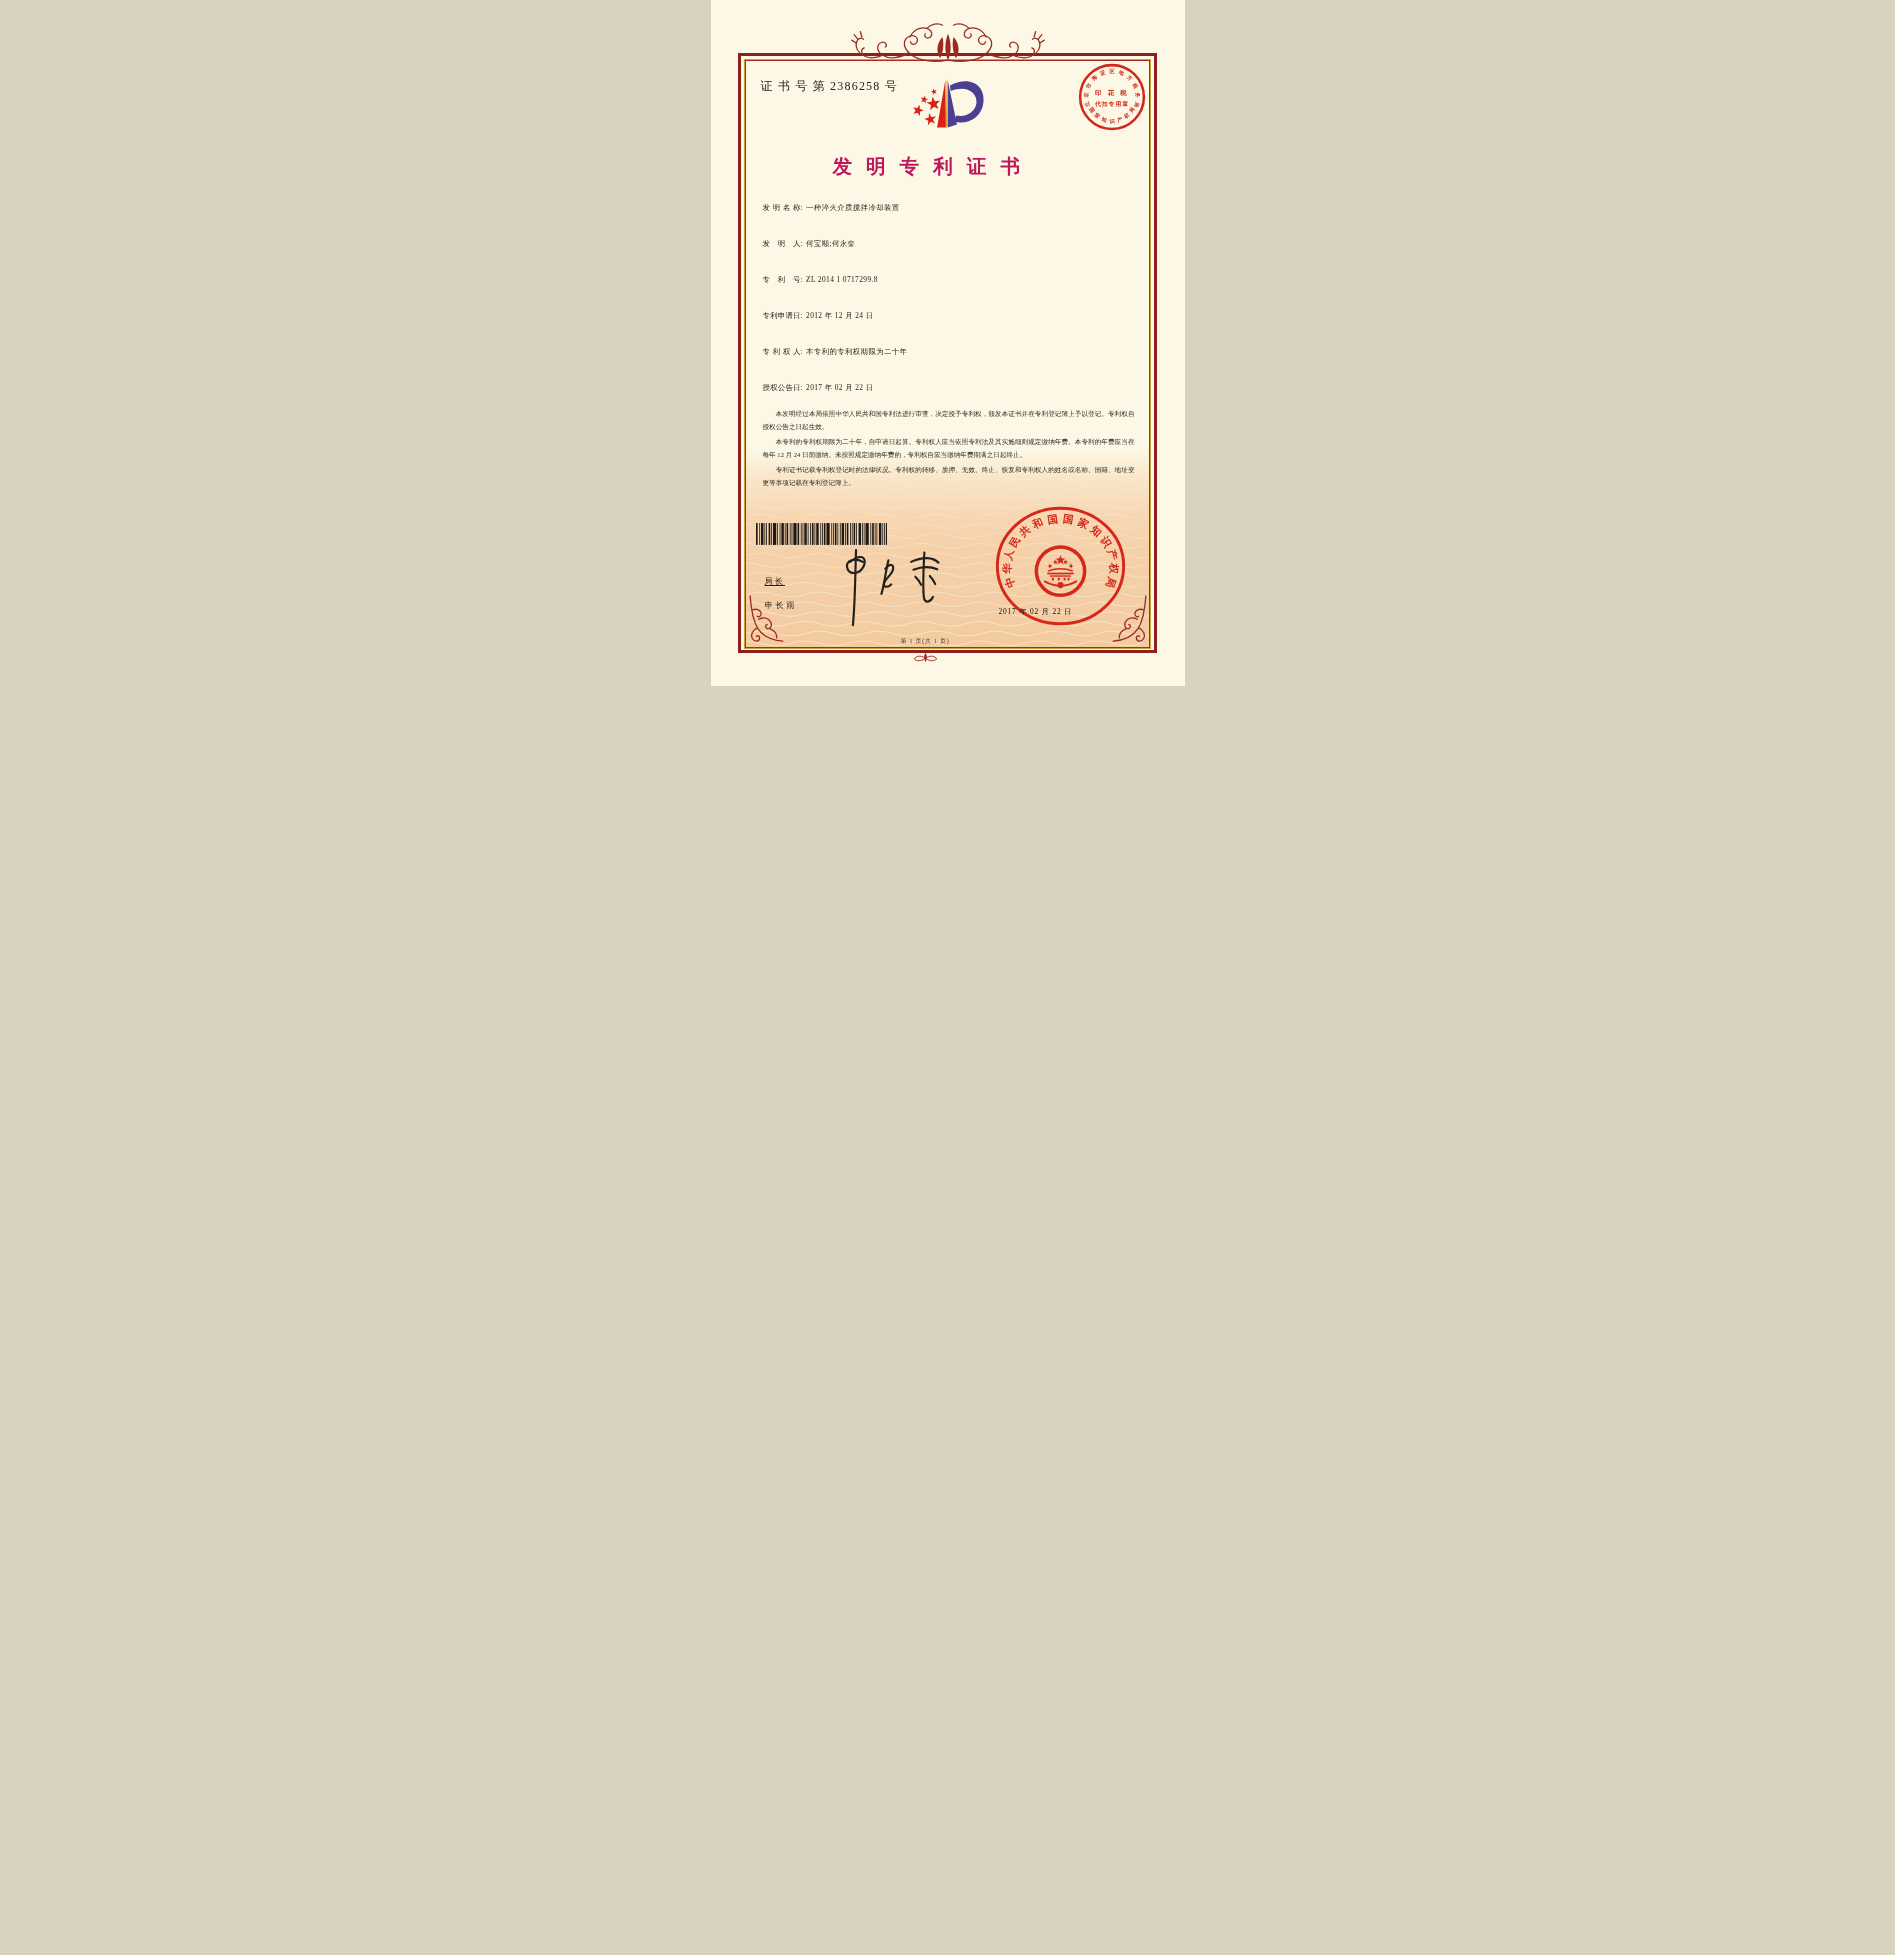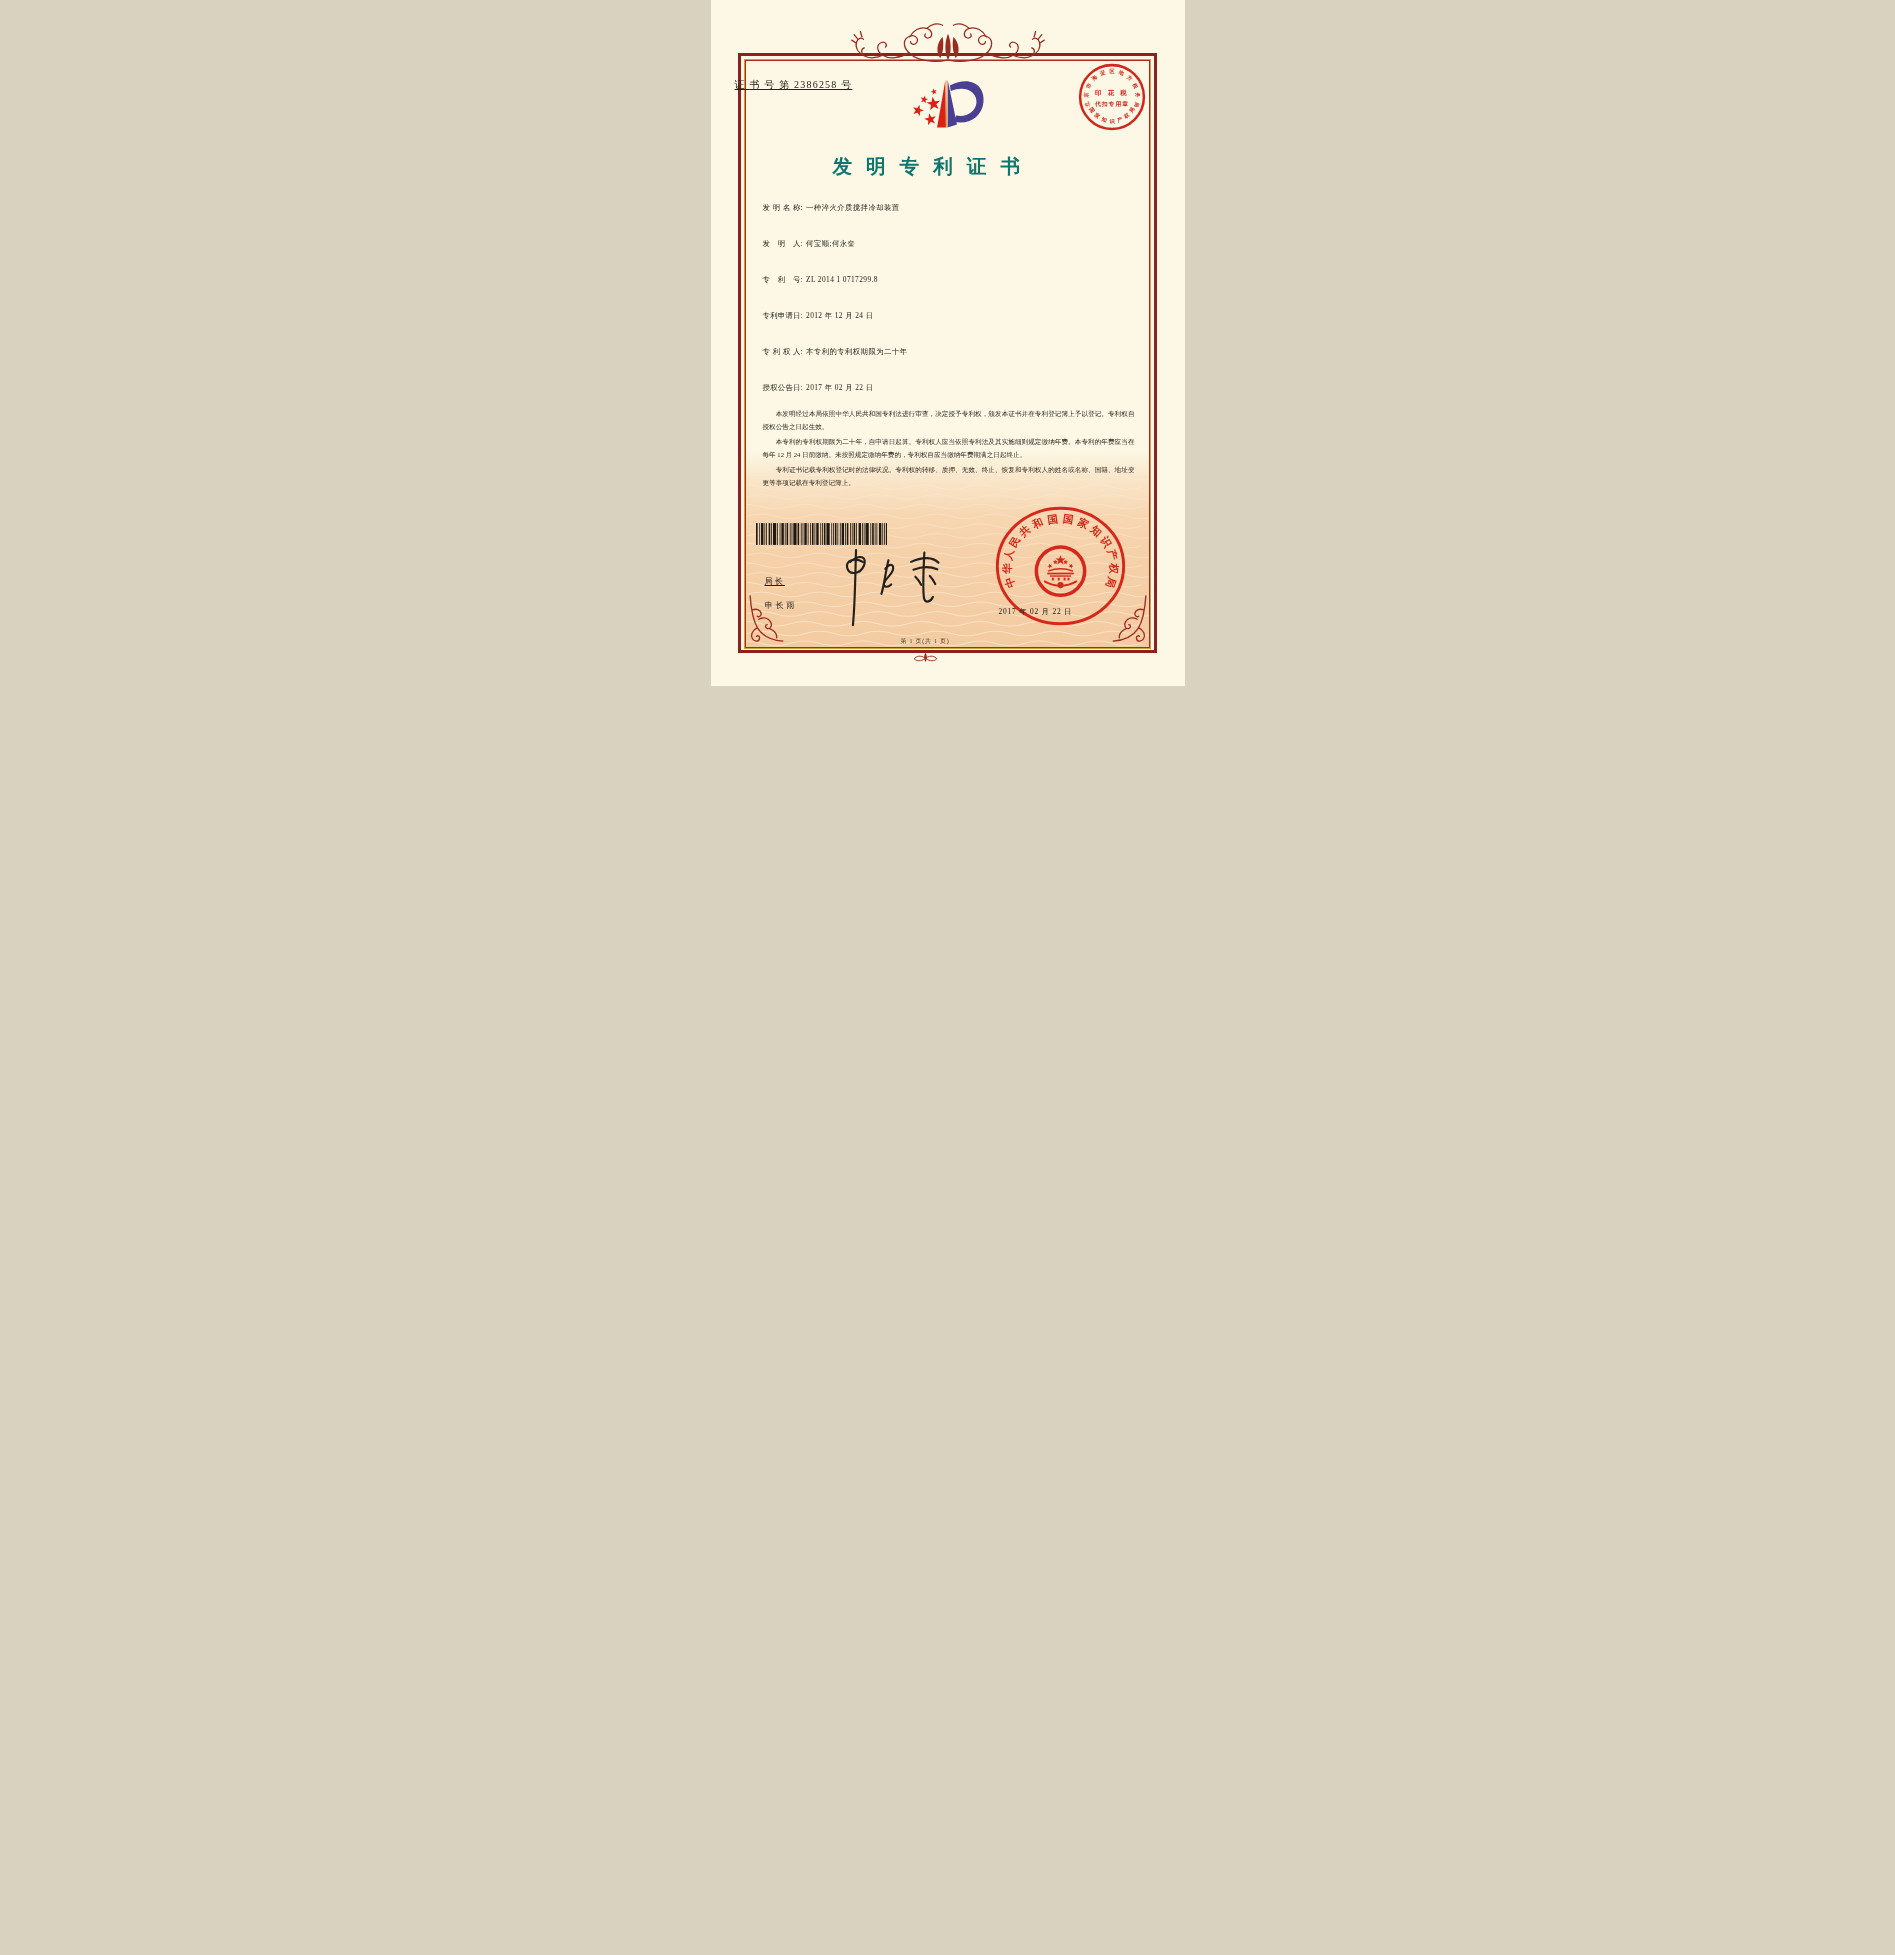--- a/index.html
+++ b/index.html
@@ -16,26 +16,26 @@
     background:linear-gradient(180deg, rgba(246,208,168,0) 0%, rgba(246,208,168,.45) 14%,
                rgba(246,208,168,.85) 34%, #f5d0a8 55%, #f3cba1 100%);}
   .peach svg{position:absolute;left:0;top:0;}
   
   .crest{position:absolute;left:139px;top:19px;z-index:6;}
   .corner-fl{position:absolute;z-index:6;}
   .fl-left{left:36px;top:594px;}
   .fl-right{left:399px;top:594px;}
   .bottom-orn{position:absolute;left:201px;top:652px;z-index:6;}
   
-  .cert-no{position:absolute;left:24px;top:78px;font-size:10px;letter-spacing:1.2px;
-    color:#26221c;z-index:10;text-decoration:underline;}
+  .cert-no{position:absolute;left:50px;top:78px;font-size:12px;letter-spacing:1.2px;
+    color:#26221c;z-index:10;}
   .logo{position:absolute;left:196px;top:66px;z-index:10;}
   .tax-stamp{position:absolute;left:366px;top:62px;z-index:10;}
   .title{position:absolute;left:0;top:153px;width:461px;margin:0;text-align:center;
-    font-size:19.6px;font-weight:bold;letter-spacing:14px;color:#0f766e;z-index:10;
+    font-size:19.6px;font-weight:bold;letter-spacing:14px;color:#be185d;z-index:10;
     transform:translateX(-7.8px);}
   .fields{position:absolute;left:52px;top:203px;z-index:10;}
   .frow{height:36px;font-size:7.4px;color:#26221c;white-space:nowrap;}
   .flabel{display:inline-flex;justify-content:space-between;width:38px;vertical-align:top;}
   .fcolon{margin-right:3.5px;}
   .fvalue{letter-spacing:0.4px;text-align:right;}
   .paras{position:absolute;left:52px;top:407px;width:372px;z-index:10;
     font-size:6.6px;line-height:13px;color:#2e2a24;text-align:justify;}
   .paras p{margin:0 0 2px 0;text-indent:2em;}
   .barcode{position:absolute;left:45px;top:523px;z-index:10;}

